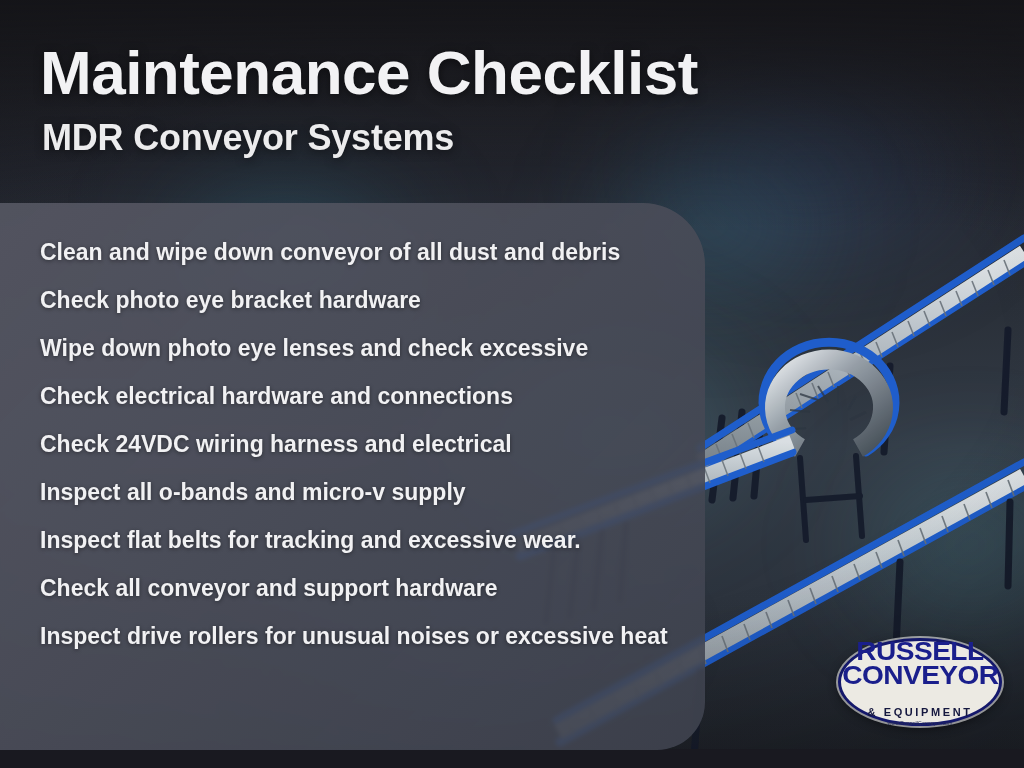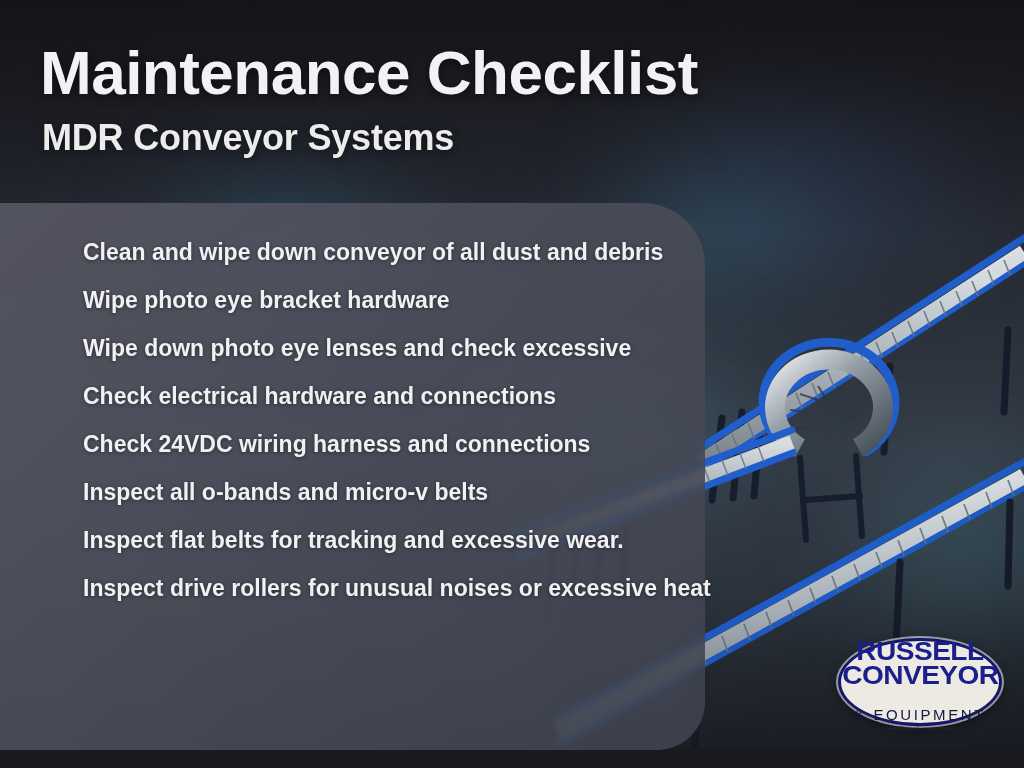--- a/index.html
+++ b/index.html
@@ -138,21 +138,20 @@
     list-style: none;
   }
   .checklist li {
     height: 48px;
     line-height: 48px;
     font-size: 23px;
     font-weight: bold;
     color: #f1f1f3;
     white-space: nowrap;
     text-shadow: 0 1px 4px rgba(0,0,0,0.45);
-    margin-left: 43px;
   }
 
   
   .logo {
     position: absolute;
     left: 838px;
     top: 638px;
     width: 164px;
     height: 88px;
     z-index: 7;
@@ -180,22 +179,22 @@
     font-weight: bold;
     font-family: "Liberation Sans", sans-serif;
     line-height: 0.92;
     letter-spacing: -0.5px;
     transform: scaleX(1.08);
   }
   .logo-l1 { font-size: 26px; }
   .logo-l2 { font-size: 26px; }
   .logo-l3 {
     color: #15183f;
-    font-size: 15px;
-    font-weight: normal;
+    font-size: 11px;
+    font-weight: bold;
     letter-spacing: 2.6px;
     margin-top: 18px;
   }
   .logo-url {
     color: #2a2f55;
     font-size: 5px;
     letter-spacing: 0.2px;
     margin-top: 2px;
   }
 </style>
@@ -367,26 +366,27 @@
   <div class="bg-vignette"></div>
 
   <div class="header">
     <h1 class="title">Maintenance Checklist</h1>
     <div class="subtitle">MDR Conveyor Systems</div>
   </div>
 
   <div class="panel">
     <ul class="checklist" id="checklist">
         <li>Clean and wipe down conveyor of all dust and debris</li>
-        <li>Wipe photo eye bracket hardware</li>
+        <li>Check photo eye bracket hardware</li>
         <li>Wipe down photo eye lenses and check excessive</li>
         <li>Check electrical hardware and connections</li>
-        <li>Check 24VDC wiring harness and connections</li>
-        <li>Inspect all o-bands and micro-v belts</li>
+        <li>Check 24VDC wiring harness and electrical</li>
+        <li>Inspect all o-bands and micro-v supply</li>
         <li>Inspect flat belts for tracking and excessive wear.</li>
+        <li>Check all conveyor and support hardware</li>
         <li>Inspect drive rollers for unusual noises or excessive heat</li>
       </ul>
   </div>
 
   <div class="logo">
     <div class="logo-oval"></div>
     <div class="logo-inner">
       <div class="logo-l1">RUSSELL</div>
       <div class="logo-l2">CONVEYOR</div>
       <div class="logo-l3">&amp; EQUIPMENT</div>

